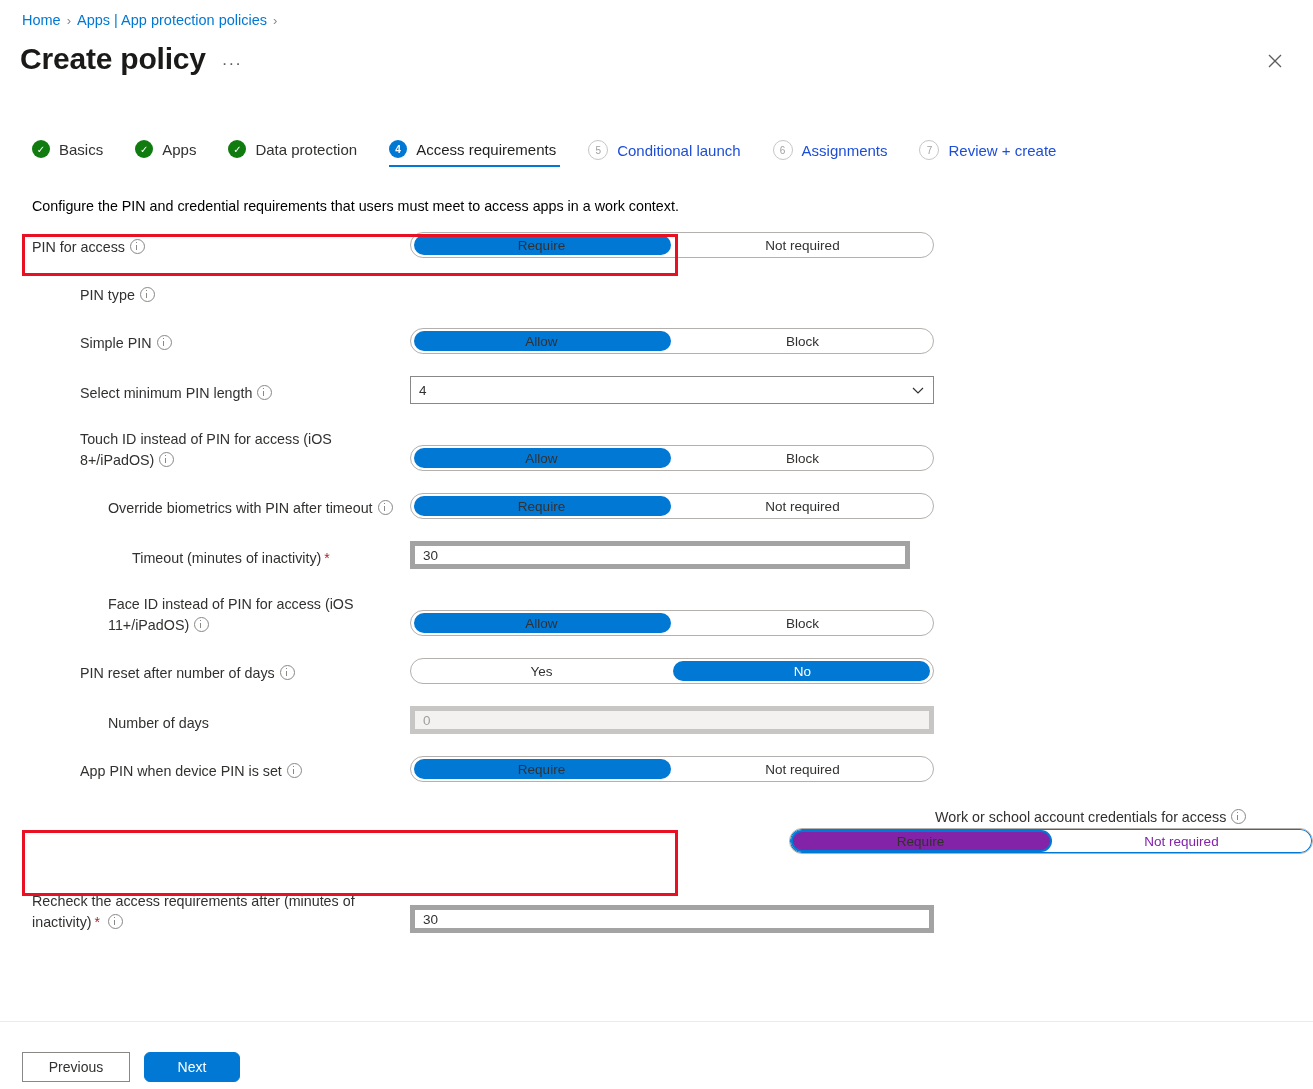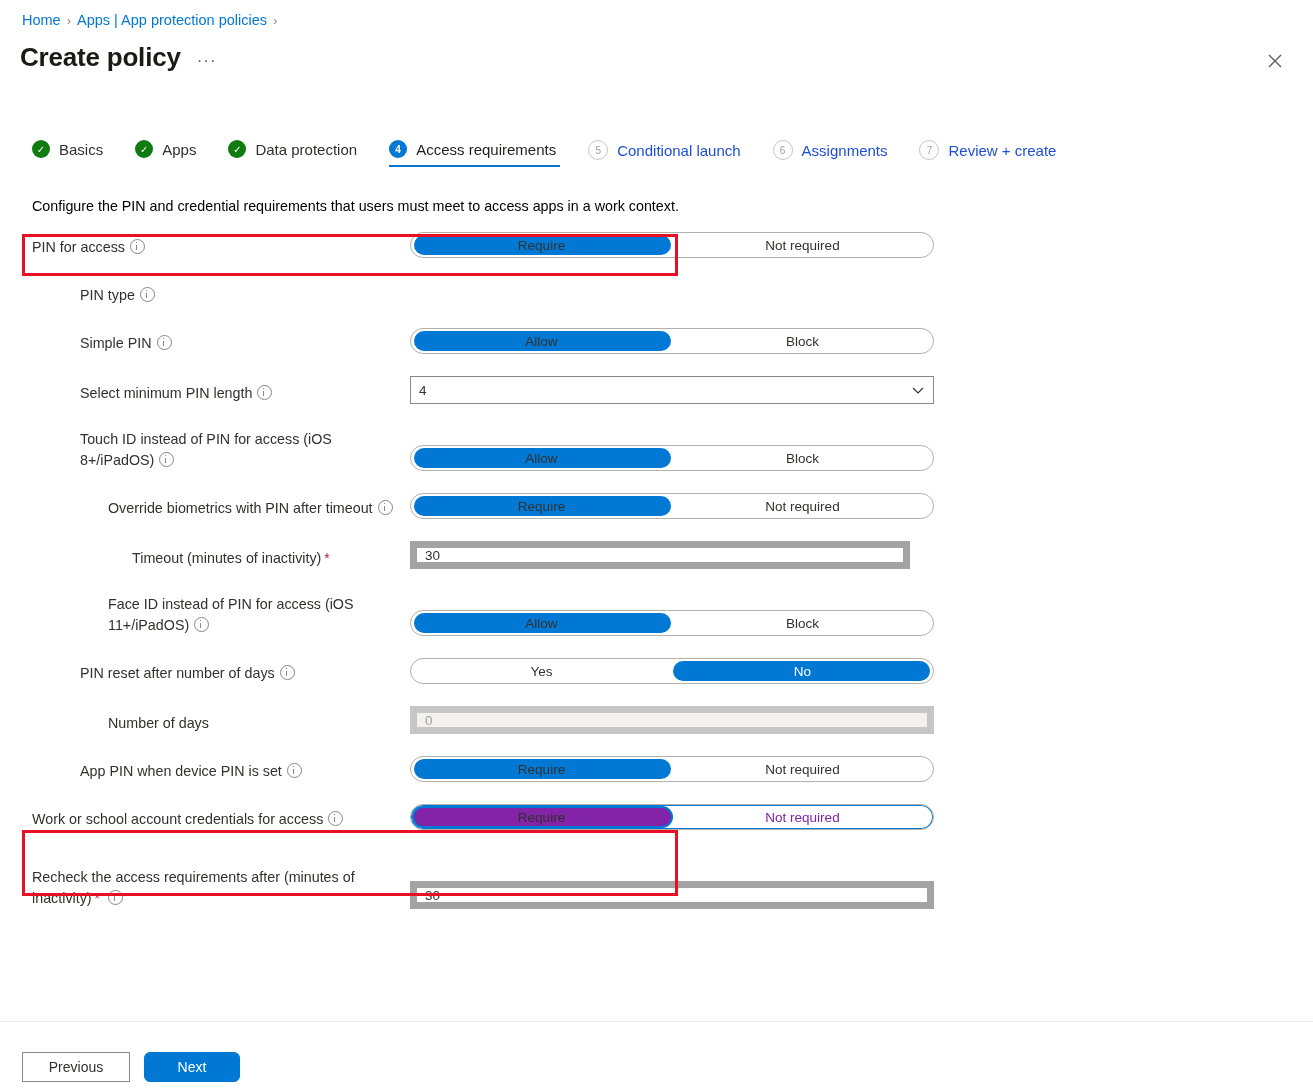--- a/index.html
+++ b/index.html
@@ -42,21 +42,21 @@
   
   .title-row {
     position: absolute;
     top: 42px;
     left: 20px;
     display: flex;
     align-items: baseline;
     gap: 16px;
   }
   .page-title {
-    font-size: 26px;
+    font-size: 30px;
     font-weight: 600;
     color: #1b1a19;
     letter-spacing: -0.2px;
   }
   .ellipsis-btn {
     font-size: 17px;
     color: #605e5c;
     letter-spacing: 1px;
     cursor: pointer;
     line-height: 1;
@@ -259,21 +259,21 @@
     box-shadow: 0 0 0 2px #0078d4;
     top: 3px;
     height: 18px;
   }
   .pill.focused .opt:last-child { color: #8223a8; }
 
   
   .textbox {
     width: 524px;
     height: 28px;
-    border: 7px solid #a3a3a3;
+    border: 5px solid #a3a3a3;
     background: #fff;
     box-sizing: border-box;
     font-family: "Liberation Sans", sans-serif;
     font-size: 13.5px;
     color: #323130;
     padding: 4px 8px;
     line-height: 26px;
     outline: none;
   }
   .textbox.narrow { width: 500px; }
@@ -507,21 +507,21 @@
     <div class="label i1"><span>App PIN when device PIN is set</span><span class="info-icon"></span></div>
     <div class="control">
       <div class="pill sel-left">
         <div class="knob"></div>
         <div class="opt">Require</div>
         <div class="opt">Not required</div>
       </div>
     </div>
   </div>
 
-  <div class="row" style="margin-bottom:34px;">
+  <div class="row" style="margin-bottom:34px;flex-direction:column;">
     <div class="label i0" style="width:378px;"><span>Work or school account credentials for access</span><span class="info-icon"></span></div>
     <div class="control">
       <div class="pill sel-left focused">
         <div class="knob"></div>
         <div class="opt">Require</div>
         <div class="opt">Not required</div>
       </div>
     </div>
   </div>
 

